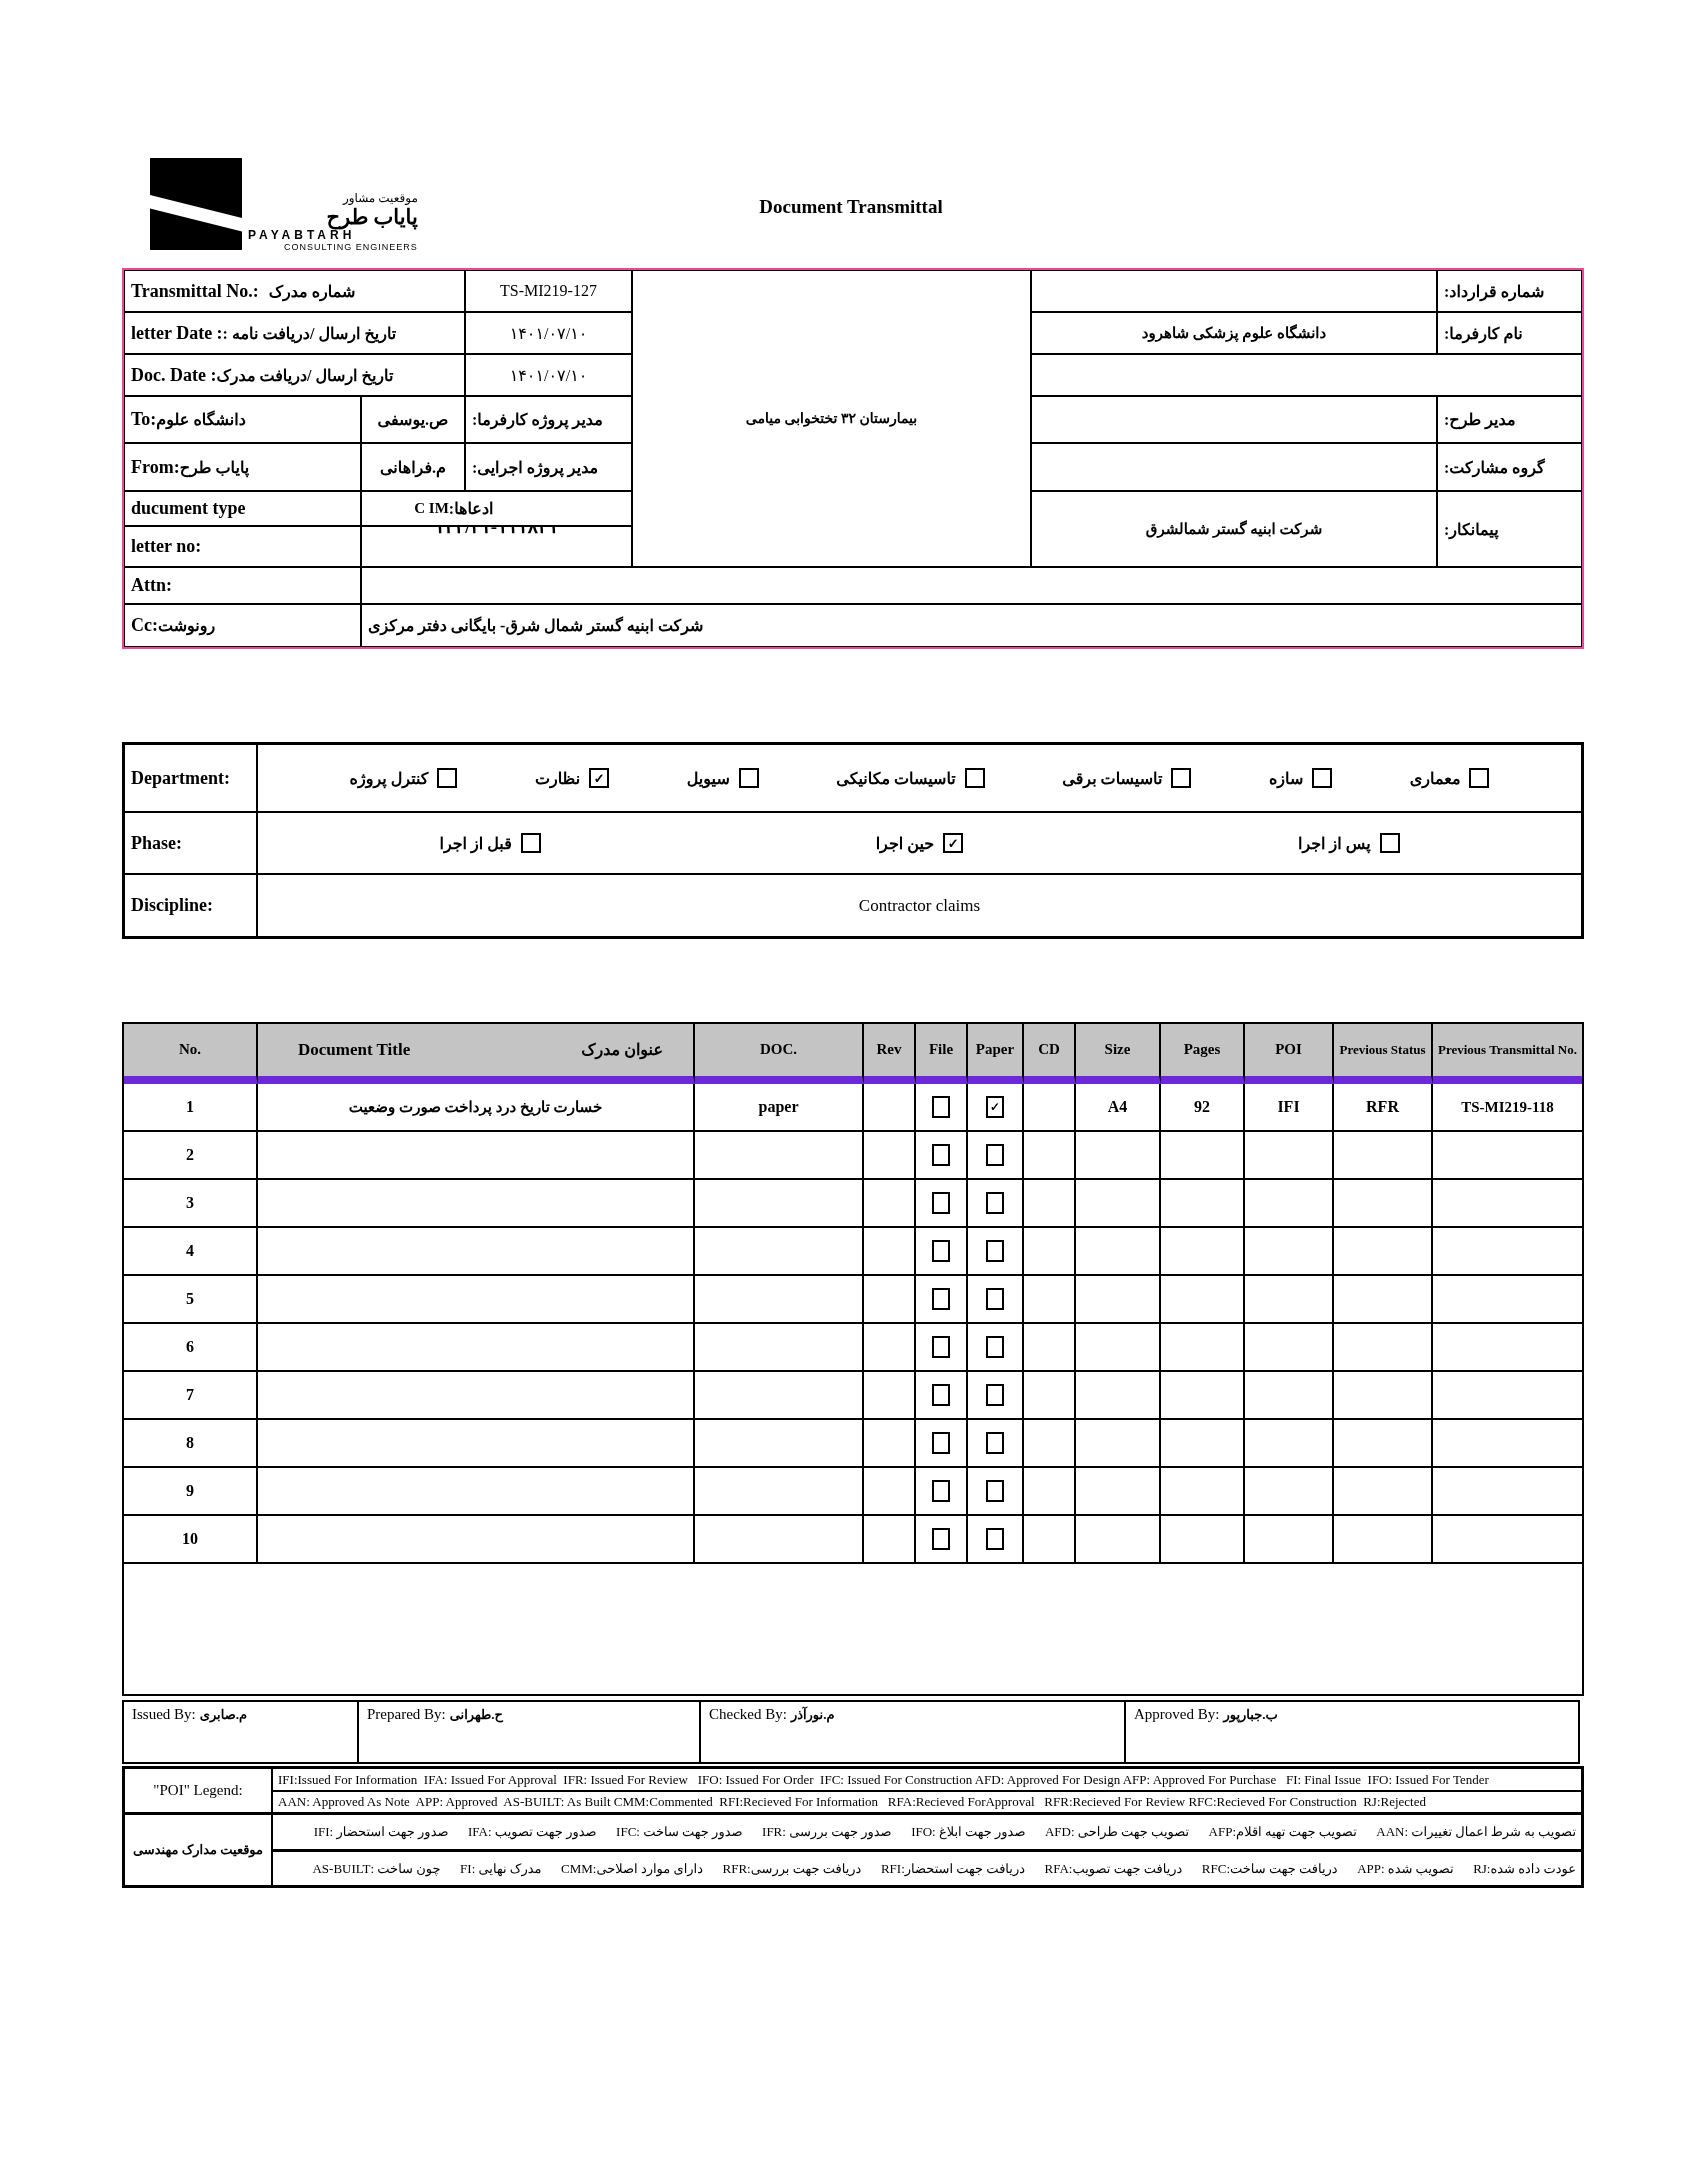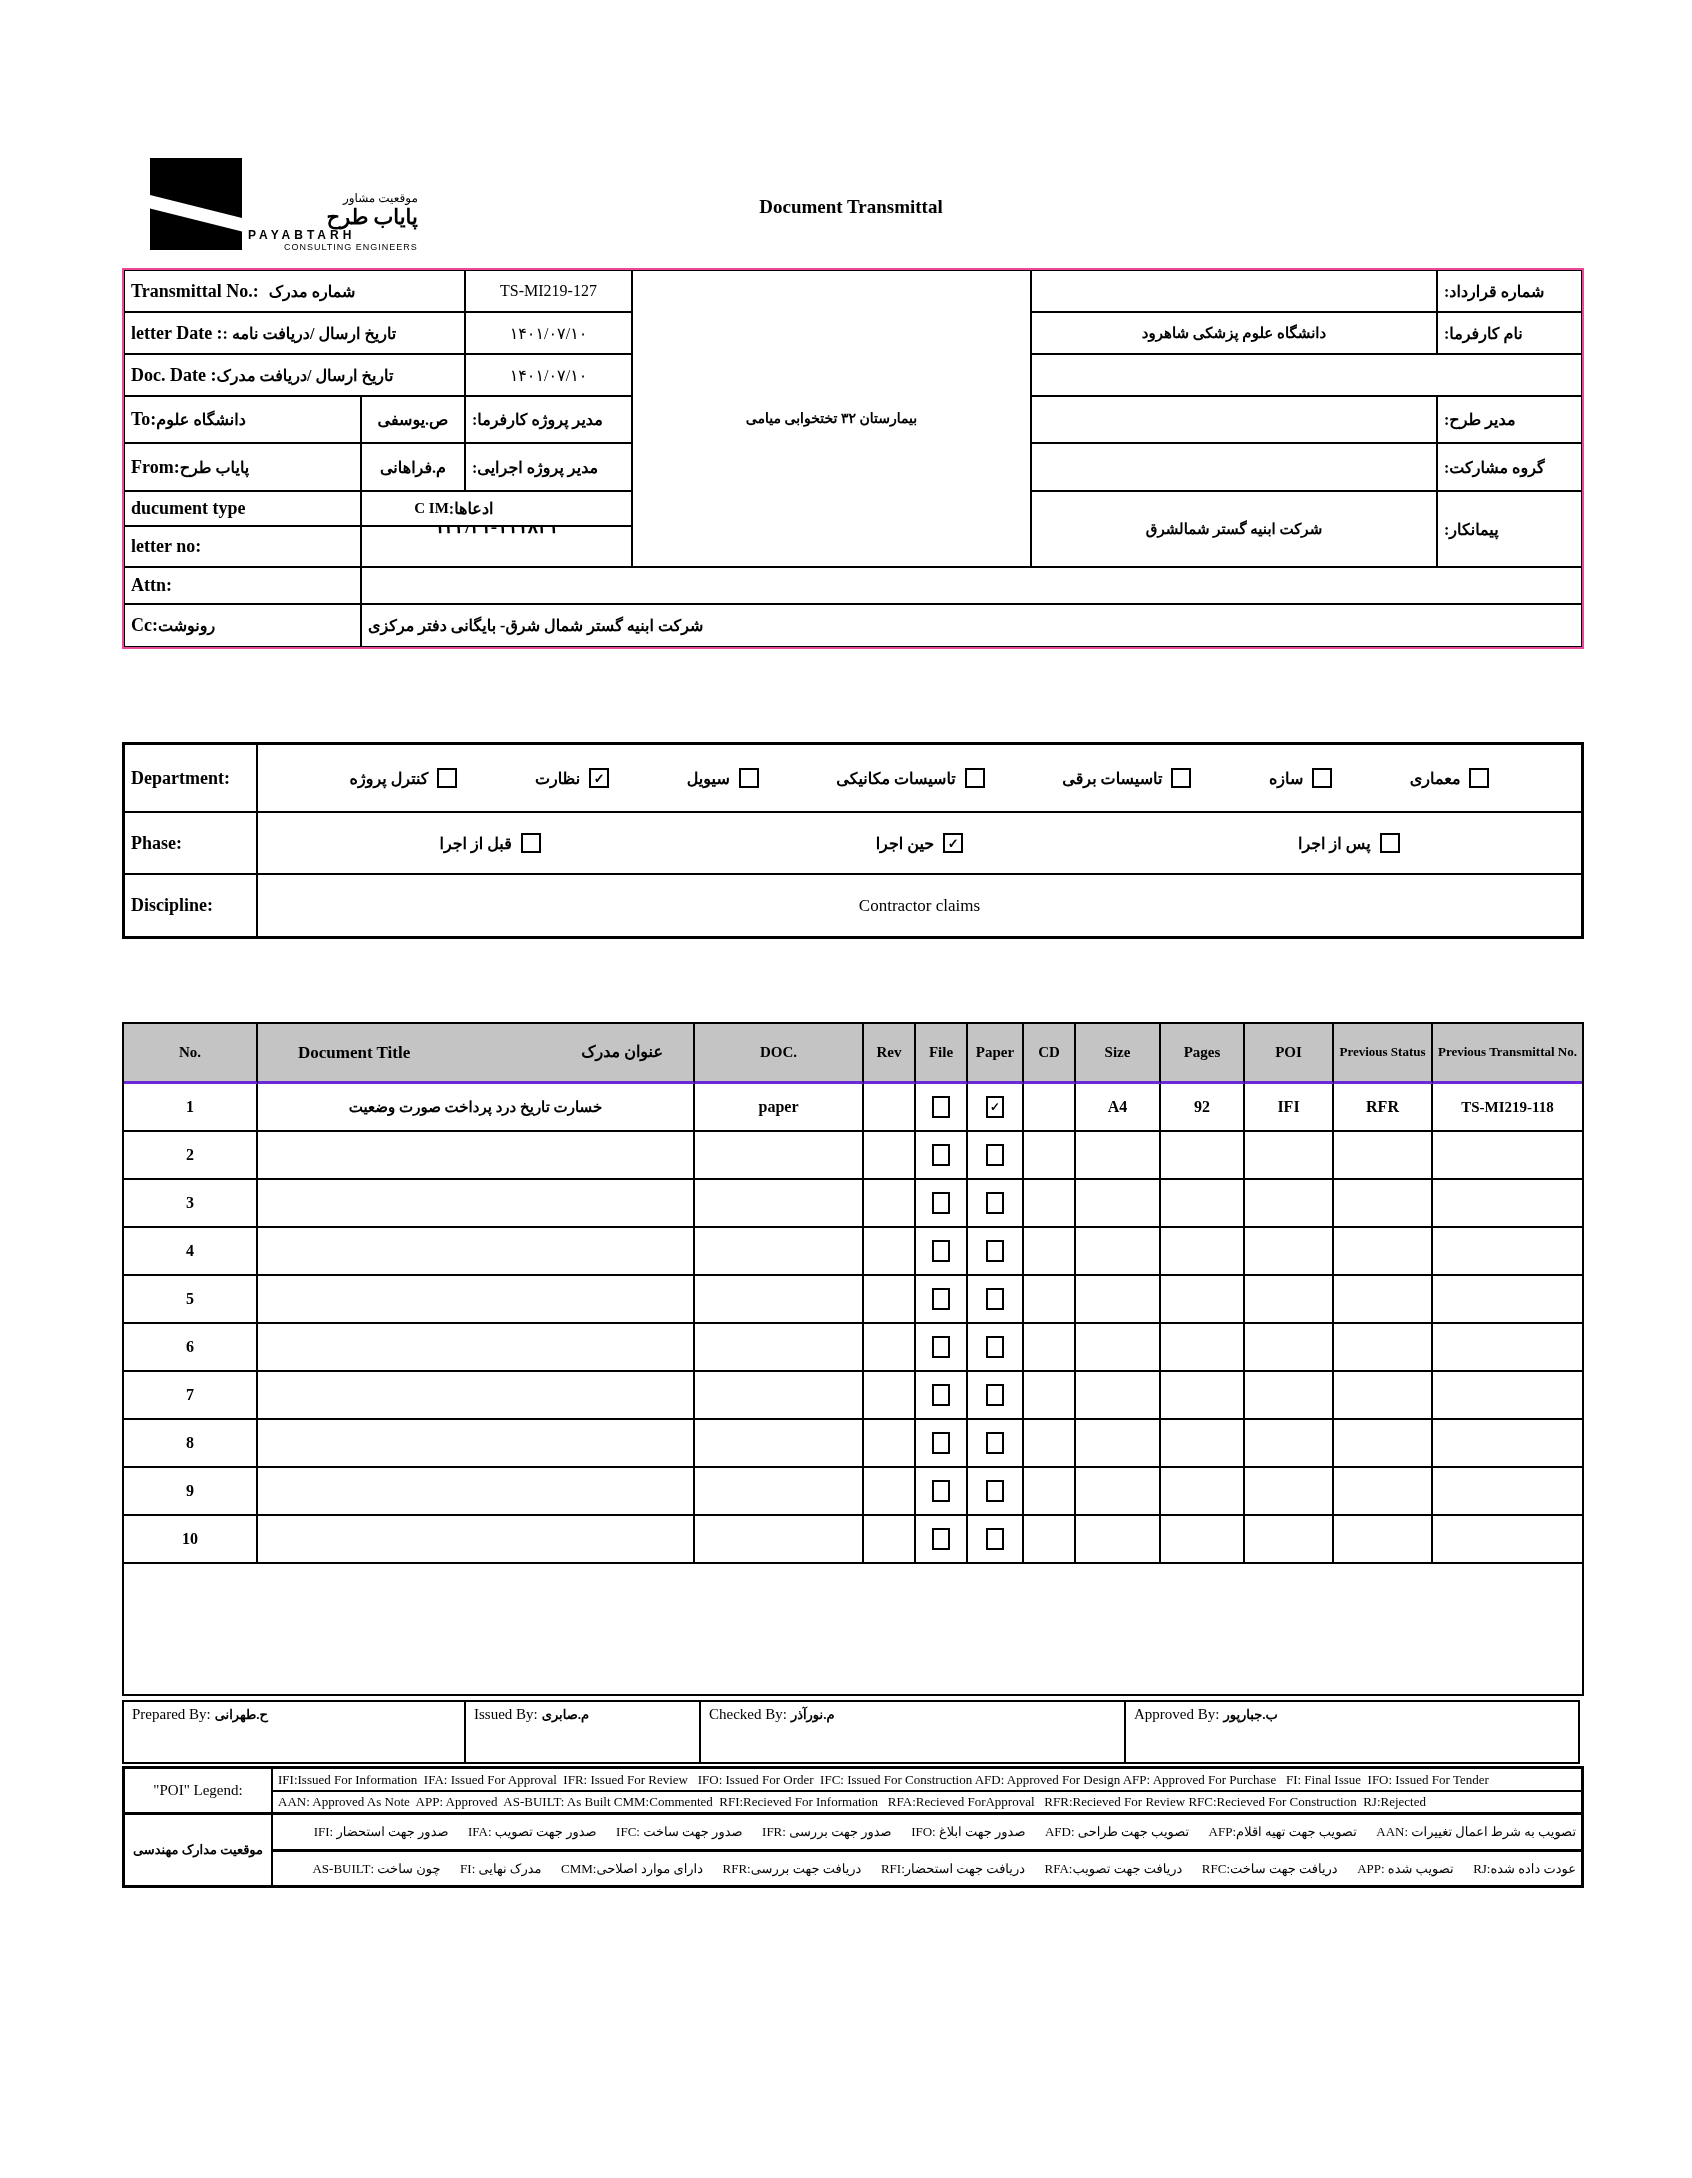--- a/index.html
+++ b/index.html
@@ -40,21 +40,21 @@
       justify-content:center;font-size:13px;font-weight:bold;line-height:1;background:#fff;flex:none;}
   .cb.checked::after{content:"\2713";}
   
   .doct{position:absolute;left:122px;top:1022px;width:1458px;display:grid;
         grid-template-columns:134px 437px 169px 52px 52px 56px 52px 85px 84px 89px 99px 149px;
         grid-template-rows:60px repeat(10,48px) 130px;border:2px solid #000;}
   .rowc{display:contents;}
   .td{border-right:2px solid #000;border-bottom:2px solid #000;display:flex;align-items:center;
       justify-content:center;font-size:16px;font-weight:bold;overflow:hidden;background:#fff;}
   .td.lc{border-right:none;}
-  .th{background:#c4c4c4;border-bottom:3px solid #6d28d9;font-weight:bold;font-size:15px;
+  .th{background:#c4c4c4;border-bottom:8px solid #6d28d9;font-weight:bold;font-size:15px;
       text-align:center;line-height:1.15;padding:0 3px;}
   .th-title{justify-content:space-between;padding:0 30px 0 40px;}
   .th-title .en{font-size:17px;}
   .th-title .fa{font-size:16px;}
   .tfoot{grid-column:1/13;border-bottom:none;border-right:none;}
   .tcb{width:14px;height:18px;border:2px solid #000;display:inline-flex;align-items:center;
        justify-content:center;font-size:12px;font-weight:bold;line-height:1;background:#fff;}
   .tcb.checked::after{content:"\2713";}
   .dt-title{font-size:15px;direction:rtl;}
   
@@ -434,27 +434,27 @@
       <div class="td"></div>
       <div class="td"></div>
       <div class="td"></div>
       <div class="td lc"></div>
     </div>
 
     <div class="td tfoot"></div>
   </div>
 
   <div class="sigs">
+    <div class="sig" style="width:237px;">
+      <span class="en-lbl" style="font-weight:normal;">Issued By:</span>
+      <span class="fa">م.صابری</span>
+    </div>
     <div class="sig" style="width:344px;">
       <span class="en-lbl" style="font-weight:normal;">Prepared By:</span>
       <span class="fa">ح.طهرانی</span>
-    </div>
-    <div class="sig" style="width:237px;">
-      <span class="en-lbl" style="font-weight:normal;">Issued By:</span>
-      <span class="fa">م.صابری</span>
     </div>
     <div class="sig" style="width:427px;">
       <span class="en-lbl" style="font-weight:normal;">Checked By:</span>
       <span class="fa">م.نورآذر</span>
     </div>
     <div class="sig" style="width:456px;">
       <span class="en-lbl" style="font-weight:normal;">Approved By:</span>
       <span class="fa">ب.جبارپور</span>
     </div>
   </div>

